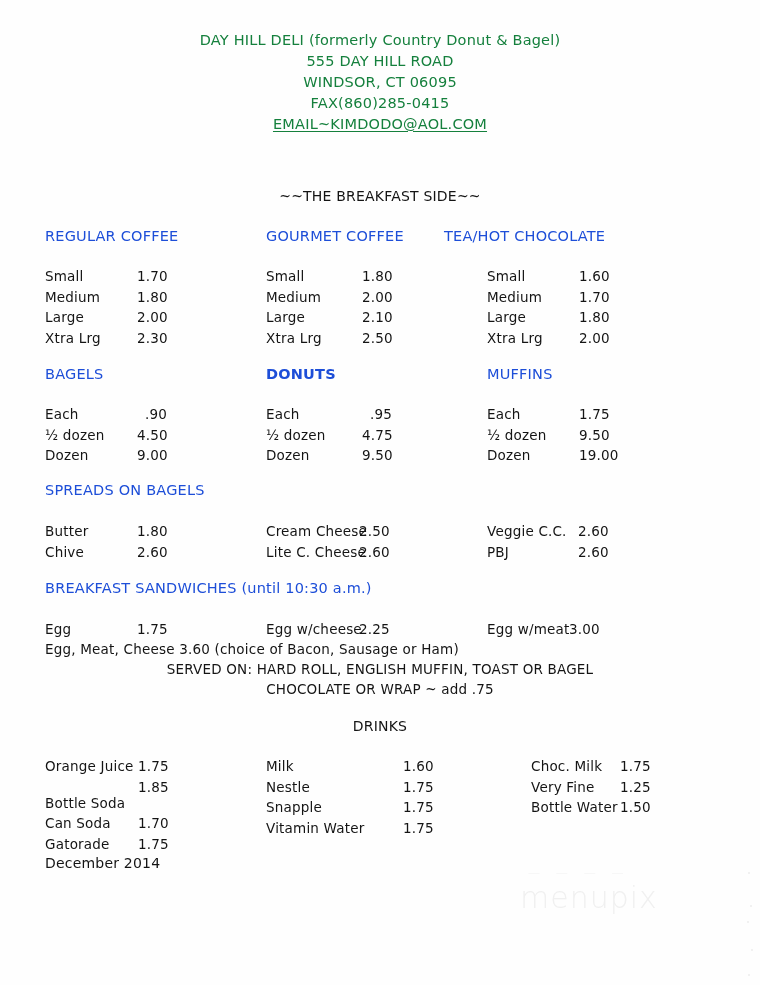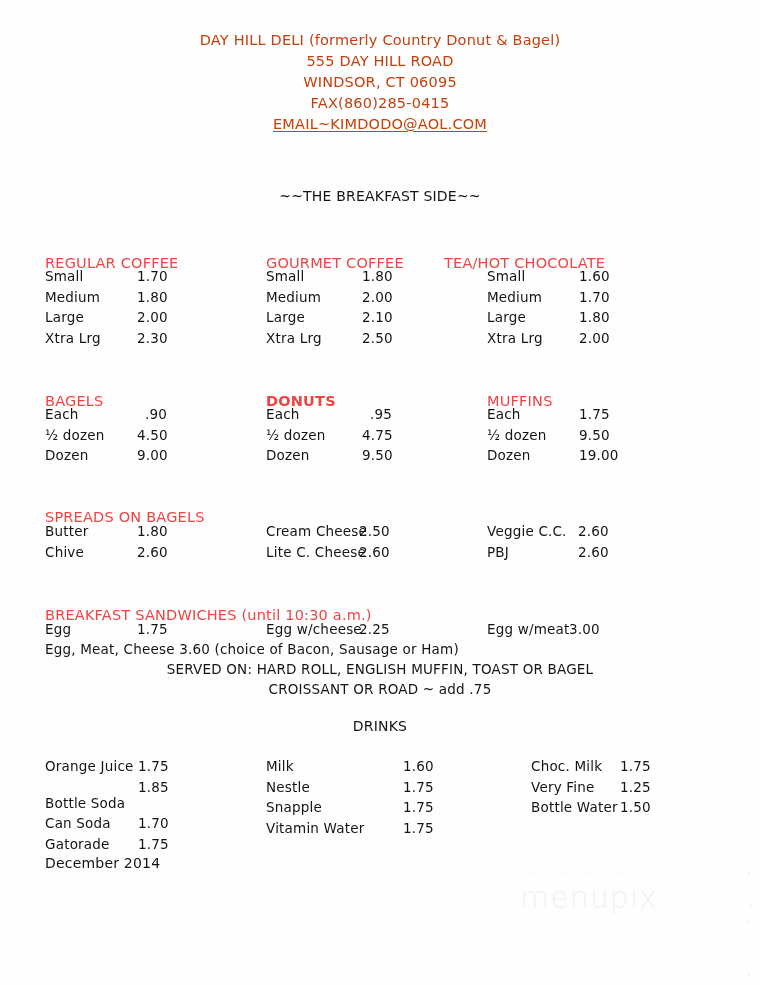--- a/index.html
+++ b/index.html
@@ -30,42 +30,41 @@
   .header-block {
     position: absolute;
     left: 0;
     top: 30px;
     width: 760px;
     text-align: center;
   }
   .header-line {
     font-size: 14.5px;
     line-height: 21px;
-    color: #c2410c;
+    color: #15803d;
     white-space: nowrap;
   }
   .header-line.email {
     text-decoration: underline;
     text-underline-offset: 2px;
   }
 
   .section-center {
     position: absolute;
     width: 760px;
     text-align: center;
     font-size: 14px;
     color: #141414;
   }
 
   .col-head {
     position: absolute;
     font-size: 14.5px;
-    color: #ef4444;
+    color: #1d4ed8;
     white-space: nowrap;
-    margin-top: 27px;
   }
 
   .price-list {
     position: absolute;
     font-size: 13.5px;
     color: #141414;
   }
   .price-row {
     display: flex;
     line-height: 20.5px;
@@ -300,21 +299,21 @@
   <div class="price-list menu-font" style="left:487px; top:619px;">
     <div class="price-row">
       <span class="nm" style="width:82px;">Egg w/meat</span>
       <span class="pr">3.00</span>
     </div>
   </div>
 
   <div class="free-line menu-font" style="left:45px; top:639px;">Egg, Meat, Cheese  3.60 (choice of Bacon, Sausage or Ham)</div>
 
   <div class="centered-note menu-font" style="top:659px;">SERVED ON: HARD ROLL, ENGLISH MUFFIN, TOAST OR BAGEL</div>
-  <div class="centered-note menu-font" style="top:679px;">CROISSANT OR ROAD ~ add .75</div>
+  <div class="centered-note menu-font" style="top:679px;">CHOCOLATE OR WRAP ~ add .75</div>
 
   <div class="section-center menu-font" style="top:718px;">DRINKS</div>
 
   <div class="price-list menu-font" style="left:45px; top:756px;">
     <div class="price-row">
       <span class="nm" style="width:93px;">Orange Juice</span>
       <span class="pr">1.75</span>
     </div>
     <div class="price-row">
       <span class="nm" style="width:93px;margin-top:16px;">Bottle Soda</span>

